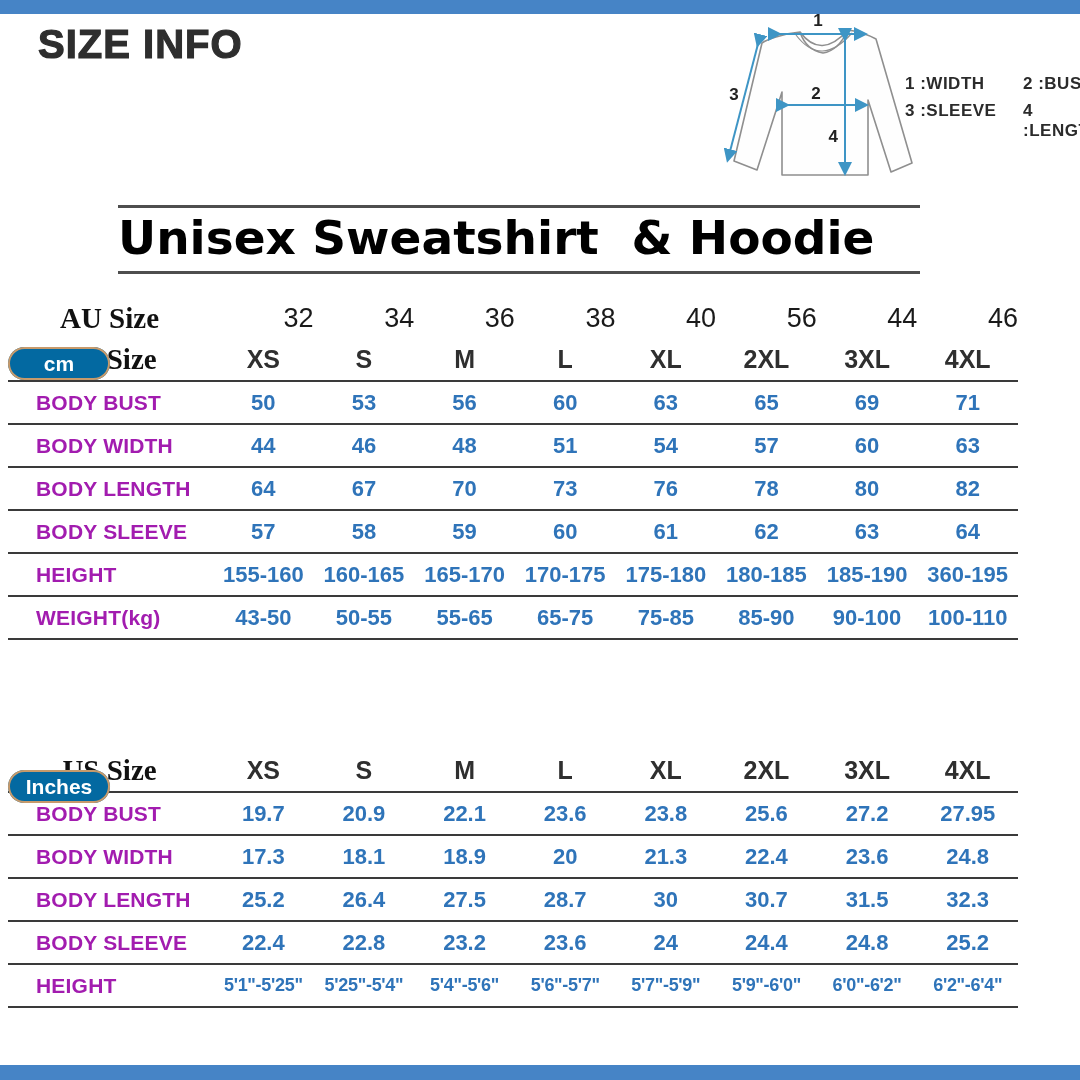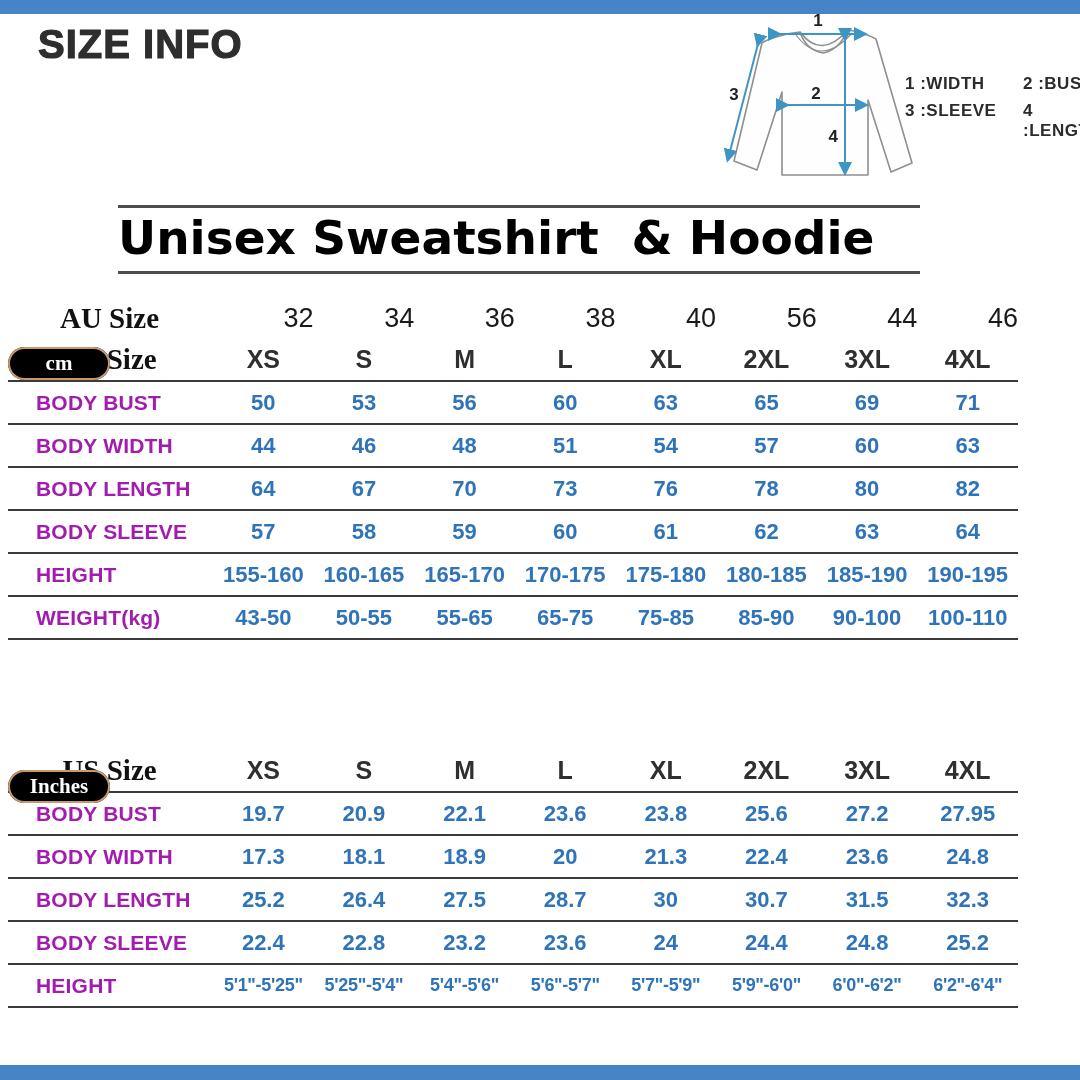--- a/index.html
+++ b/index.html
@@ -30,23 +30,23 @@
   .data-row{height:41px;border-bottom:2px solid #3a3a3a;}
   .hlabel{font-family:"Liberation Serif",serif;font-weight:bold;font-size:29px;color:#111;
         text-align:center;padding-right:2px;white-space:nowrap;}
   .hval.au{font-size:27px;color:#1a1a1a;text-align:right;font-weight:normal;}
   .hval.us{font-size:25px;color:#2f2f2f;text-align:center;font-weight:bold;}
   .rlabel{font-size:21px;font-weight:bold;color:#a21caf;padding-left:28px;white-space:nowrap;
         letter-spacing:0.2px;}
   .dval{font-size:22px;font-weight:bold;color:#2f74b9;text-align:center;white-space:nowrap;}
   .size-table.inches .row-height .dval{font-size:18px;letter-spacing:-0.3px;}
 
-  .unit-badge{position:absolute;left:0;width:102px;height:33px;background:#000000;
+  .unit-badge{position:absolute;left:0;width:102px;height:33px;background:#0369a1;
         border-radius:17px;color:#fff;font-weight:bold;font-size:21px;display:flex;
-        align-items:center;justify-content:center;box-shadow:inset 0 0 0 2px #c79a6b;font-family:Liberation Serif, serif;}
+        align-items:center;justify-content:center;box-shadow:inset 0 0 0 2px #c79a6b;}
   .size-table.cm .unit-badge{top:49px;}
   .size-table.inches .unit-badge{top:20px;text-align:center;}
 </style>
 </head>
 <body>
 
 <div class="page">
 
   <div class="accent-bar top"></div>
 
@@ -162,21 +162,21 @@
       </div>
       <div class="trow data-row row-height">
         <div class="rlabel">HEIGHT</div>
         <div class="dval">155-160</div>
         <div class="dval">160-165</div>
         <div class="dval">165-170</div>
         <div class="dval">170-175</div>
         <div class="dval">175-180</div>
         <div class="dval">180-185</div>
         <div class="dval">185-190</div>
-        <div class="dval">190-195</div>
+        <div class="dval">360-195</div>
       </div>
       <div class="trow data-row row-weight-kg">
         <div class="rlabel">WEIGHT(kg)</div>
         <div class="dval">43-50</div>
         <div class="dval">50-55</div>
         <div class="dval">55-65</div>
         <div class="dval">65-75</div>
         <div class="dval">75-85</div>
         <div class="dval">85-90</div>
         <div class="dval">90-100</div>

